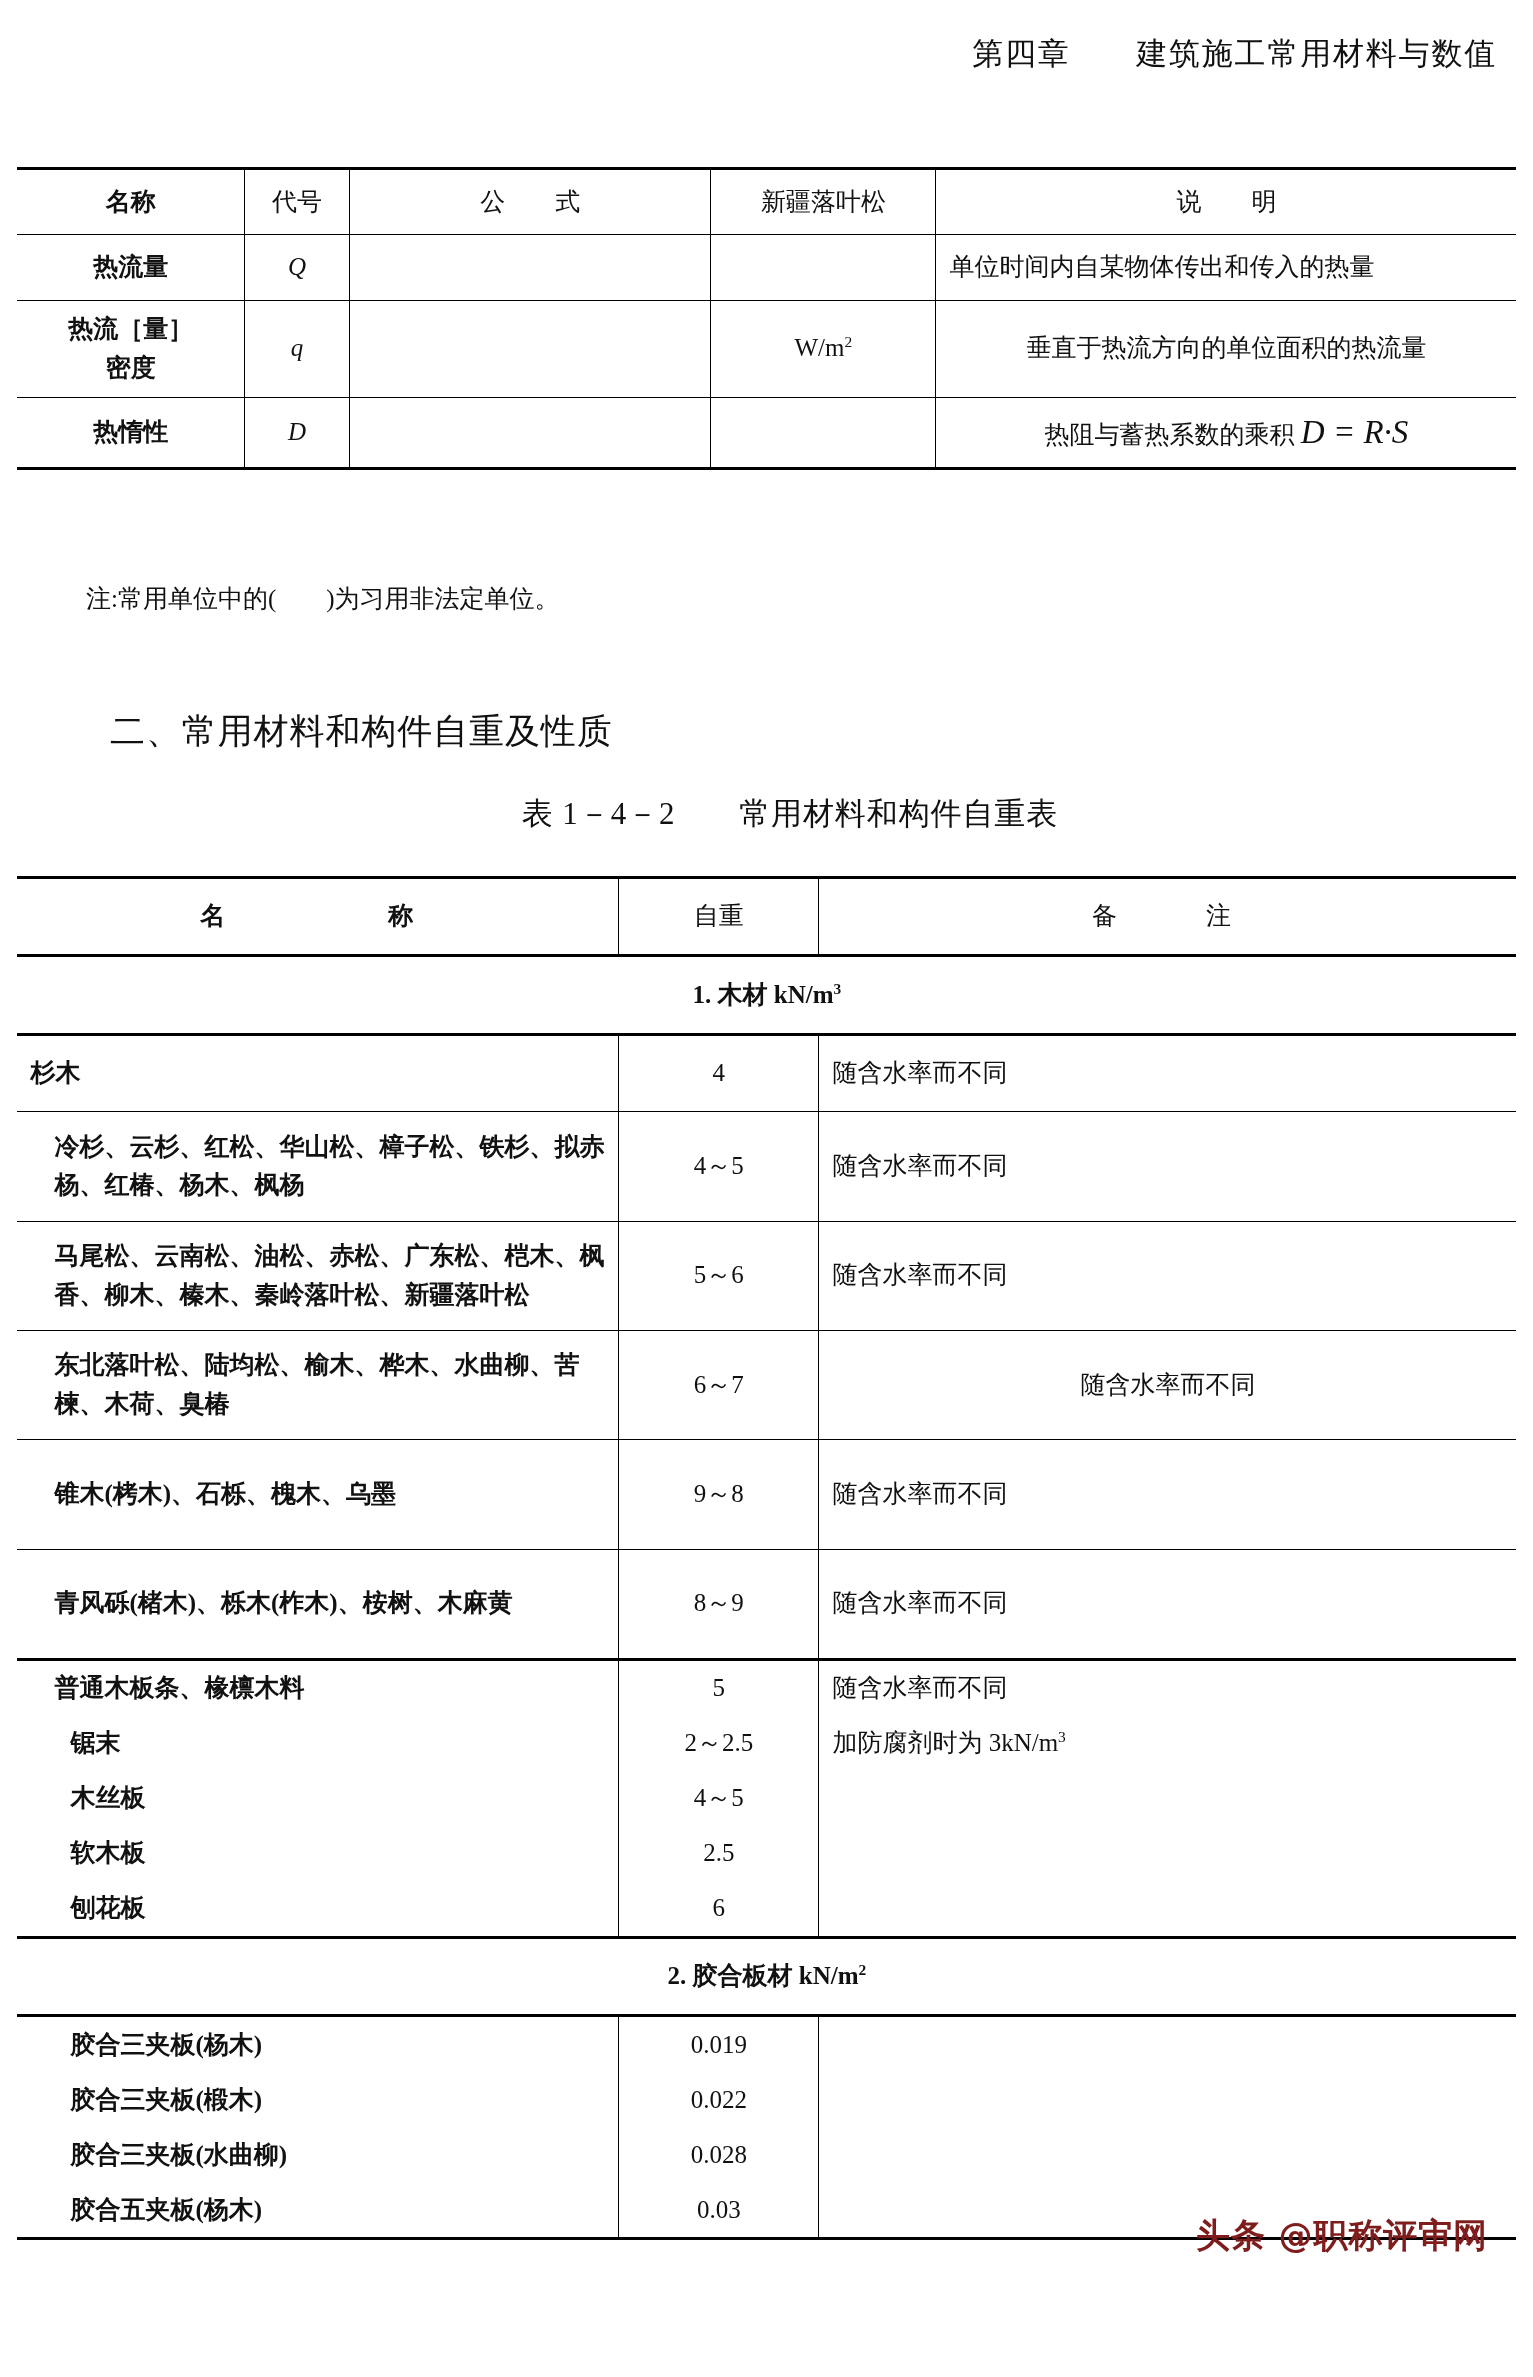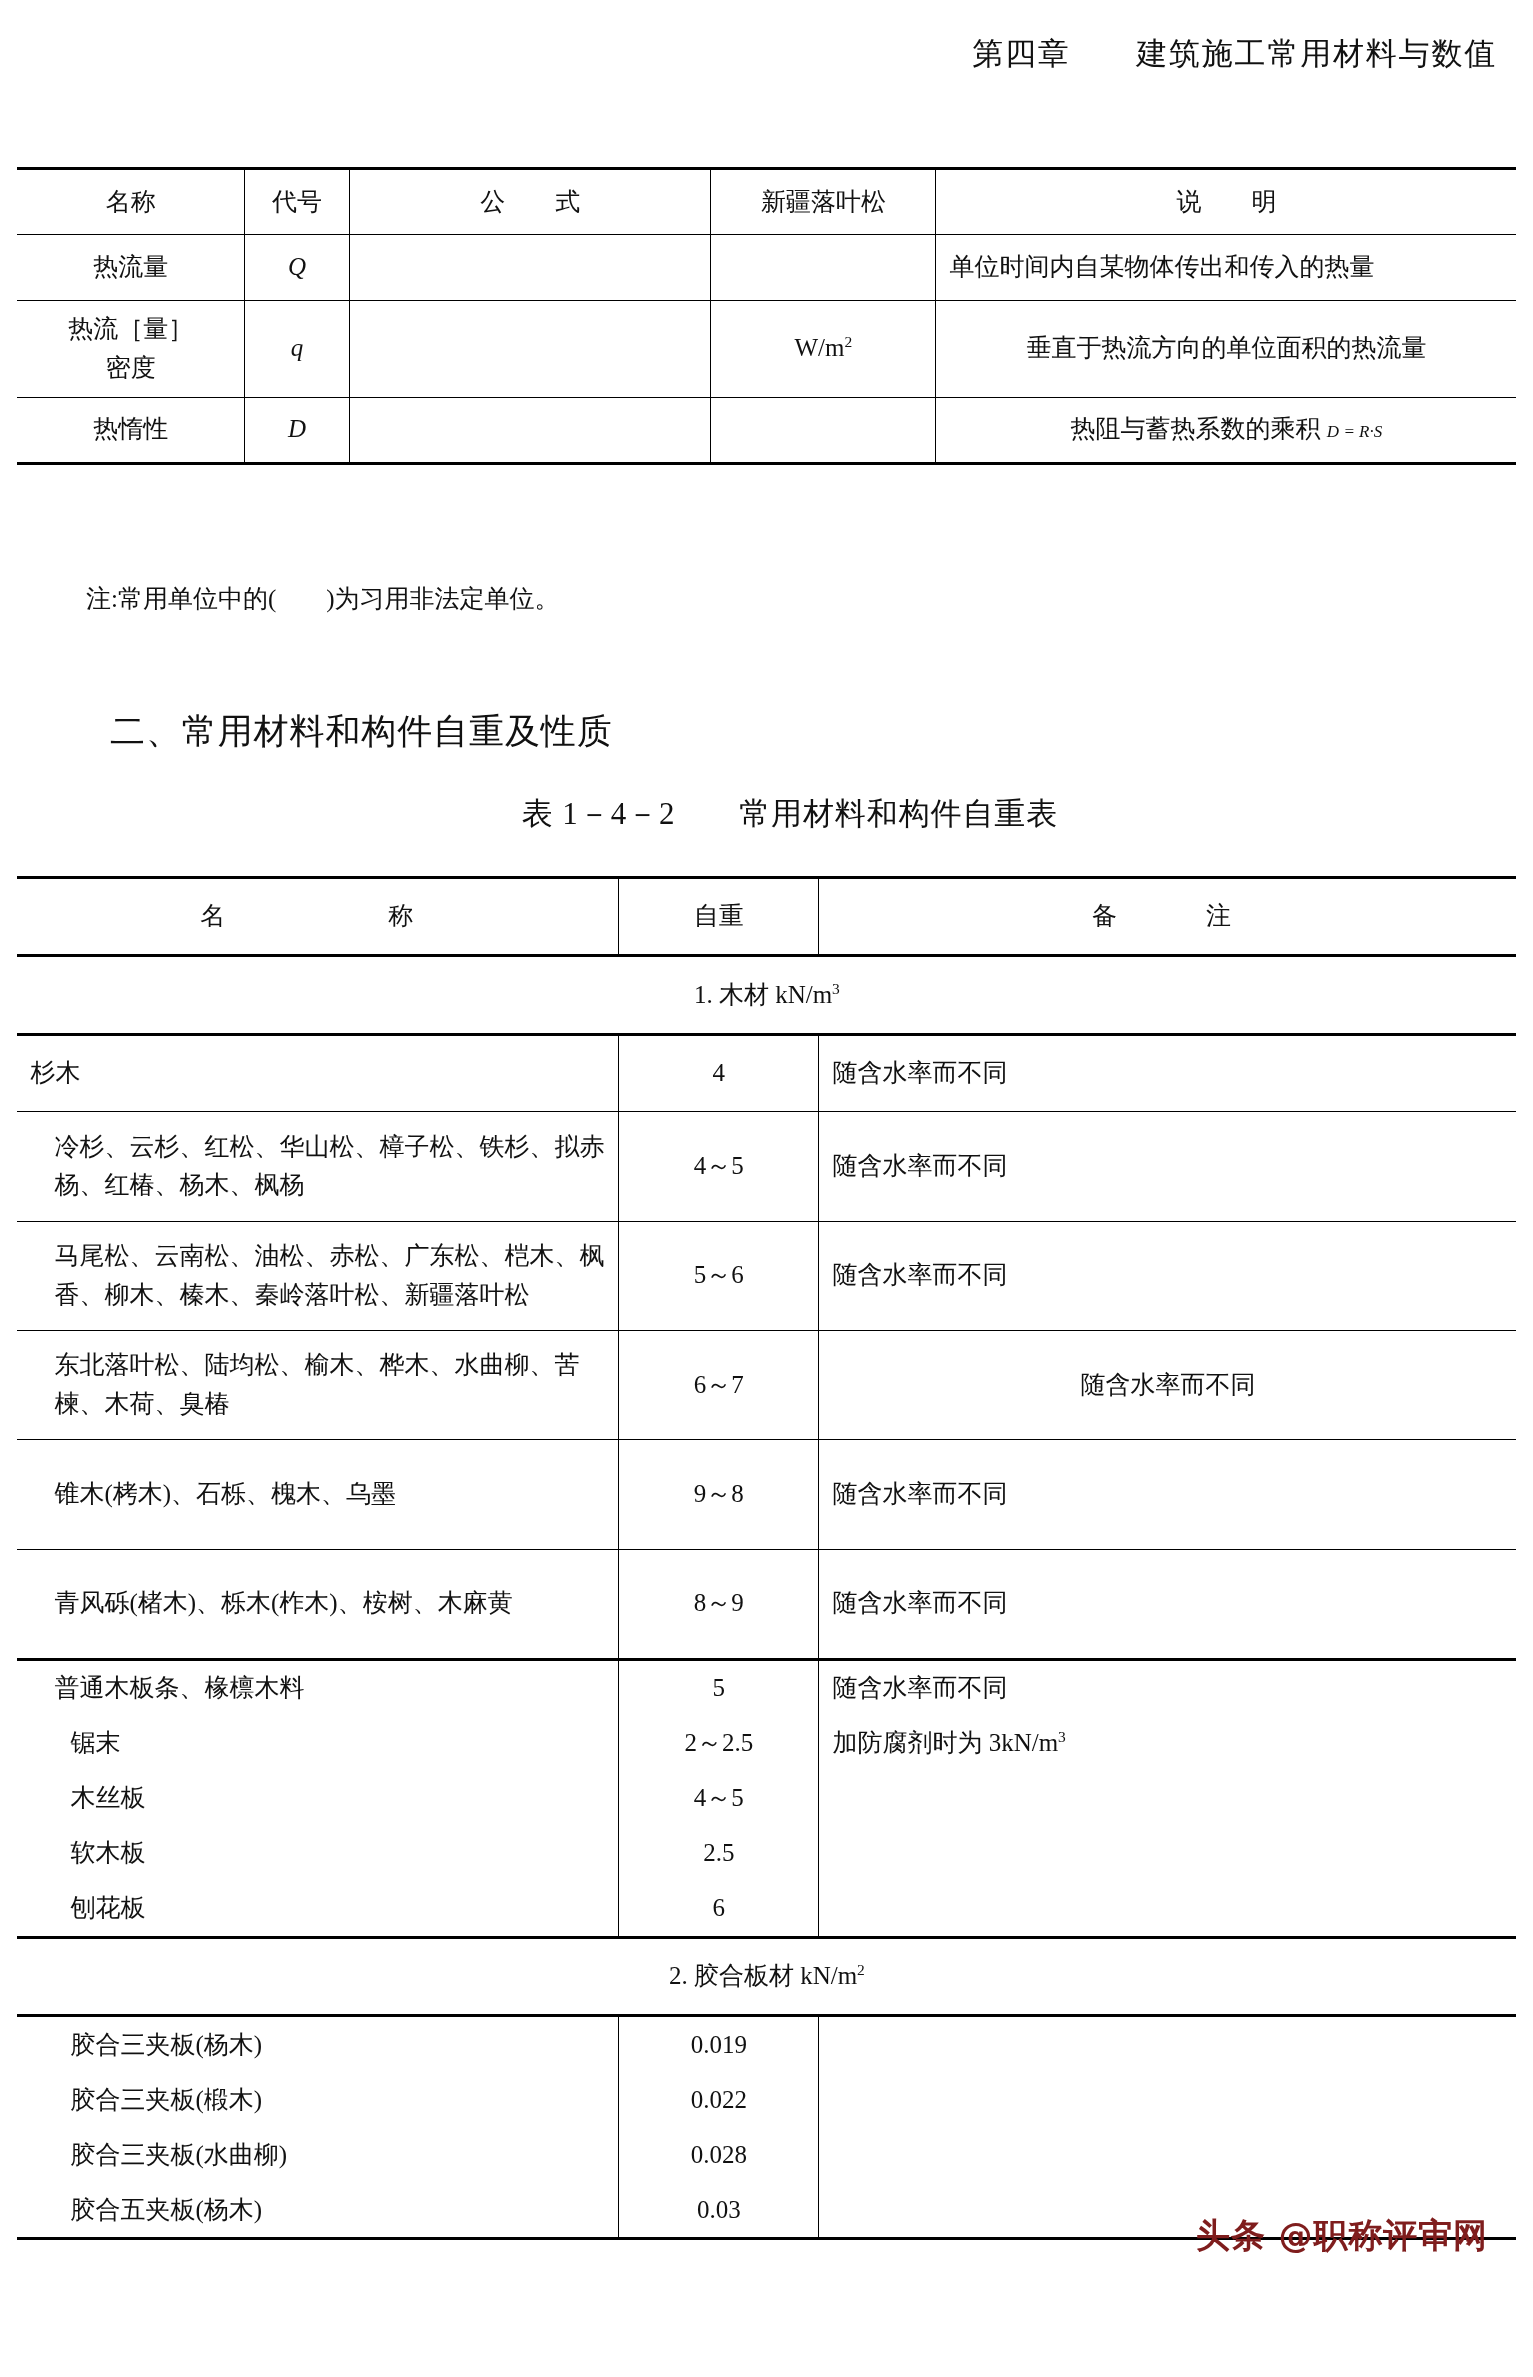--- a/index.html
+++ b/index.html
@@ -49,34 +49,34 @@
     border-right: 1.8px solid #000;
     border-top: 0.9px solid #000;
     border-bottom: 0.9px solid #000;
     font-weight: normal;
     font-size: 25px;
     padding: 9.2px 13px;
     vertical-align: middle;
     line-height: 1.55;
   }
   
-  .tbl td:first-child, .tbl th:first-child { border-left: none; }
+  .tbl td:first-child, .tbl th:first-child { border-left: none; font-weight: bold; }
   .tbl td:last-child,  .tbl th:last-child  { border-right: none; }
 
   .rule-top    { border-top: 3.7px solid #000 !important; }
   .rule-bottom { border-bottom: 3.7px solid #000 !important; }
   .no-top      { border-top: none !important; }
   .no-bottom   { border-bottom: none !important; }
 
   .c { text-align: center; }
   .l { text-align: left; }
   .sp { letter-spacing: 22px; padding-left: 22px; }
   .sp2 { letter-spacing: 13px; padding-left: 13px; }
 
-  .ital { font-style: italic; font-size: 17px; }
+  .ital { font-style: italic; font-size: 33px; }
   sup { font-size: 0.62em; vertical-align: super; line-height: 0; }
 
   
   #table1-wrap { position: absolute; left: 17.4px; top: 167px; }
   #table1 col.c1 { width: 227px; }
   #table1 col.c2 { width: 105px; }
   #table1 col.c3 { width: 361px; }
   #table1 col.c4 { width: 225px; }
   #table1 col.c5 { width: 580px; }
   #table1 td { height: 46px; }

